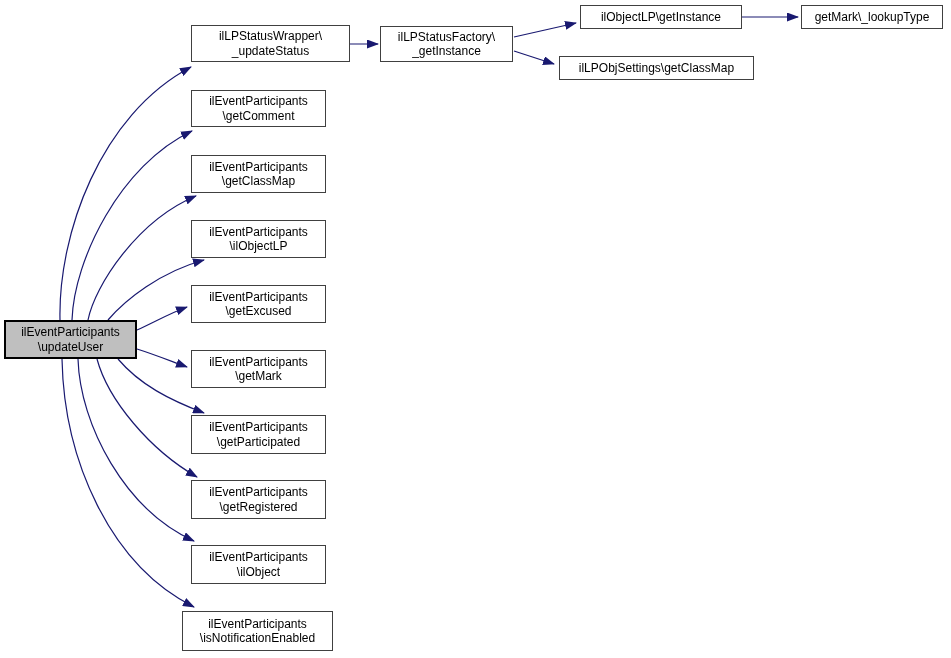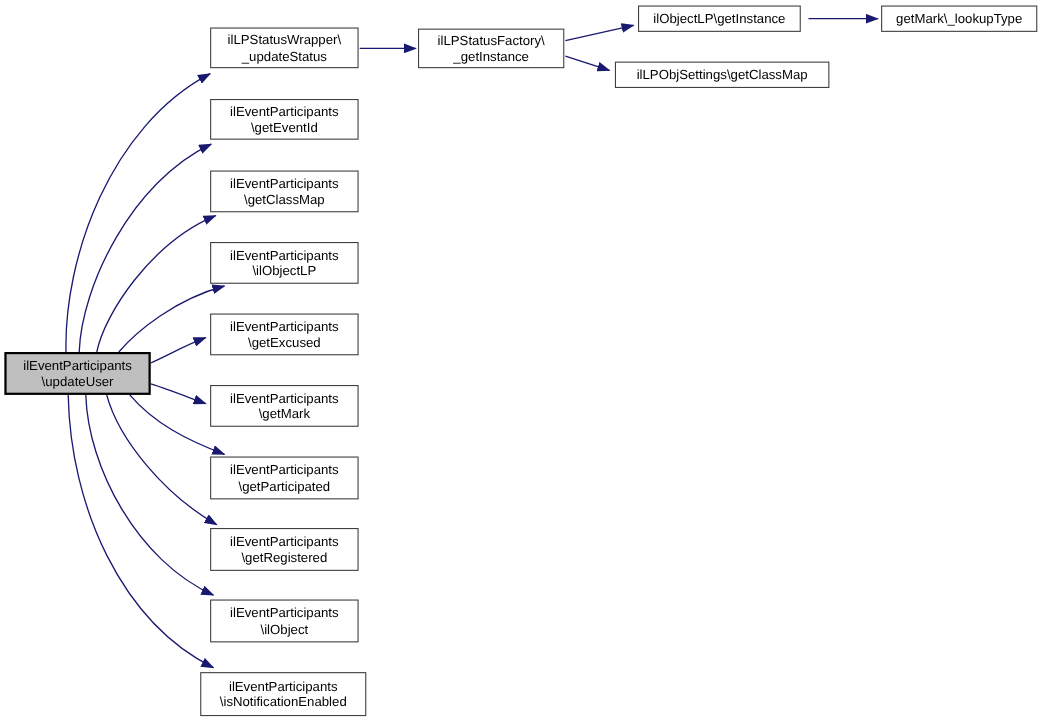--- a/index.html
+++ b/index.html
@@ -69,28 +69,28 @@
     <path class="edge" marker-end="url(#ah)" d="M514,37 L576,23"></path>
     <path class="edge" marker-end="url(#ah)" d="M514,51 L554,64"></path>
     <path class="edge" marker-end="url(#ah)" d="M735,17 L798,17"></path>
   </svg>
 
   <div class="node selected" style="left:4px; top:320px; width:133px; height:39px;">
     <span>ilEventParticipants</span>
     <span>\updateUser</span>
   </div>
 
-  <div class="node" style="left:191px; top:25px; width:135px; height:37px;">
+  <div class="node" style="left:191px; top:25px; width:159px; height:37px;">
     <span>ilLPStatusWrapper\</span>
     <span>_updateStatus</span>
   </div>
 
   <div class="node" style="left:191px; top:90px; width:135px; height:37px;">
     <span>ilEventParticipants</span>
-    <span>\getEventId</span>
+    <span>\getComment</span>
   </div>
 
   <div class="node" style="left:191px; top:155px; width:135px; height:38px;">
     <span>ilEventParticipants</span>
     <span>\getClassMap</span>
   </div>
 
   <div class="node" style="left:191px; top:220px; width:135px; height:38px;">
     <span>ilEventParticipants</span>
     <span>\ilObjectLP</span>
@@ -124,21 +124,21 @@
   <div class="node" style="left:182px; top:611px; width:151px; height:40px;">
     <span>ilEventParticipants</span>
     <span>\isNotificationEnabled</span>
   </div>
 
   <div class="node" style="left:380px; top:26px; width:133px; height:36px;align-items:center;">
     <span>ilLPStatusFactory\</span>
     <span>_getInstance</span>
   </div>
 
-  <div class="node" style="left:580px; top:5px; width:148px; height:24px;">
+  <div class="node" style="left:580px; top:5px; width:162px; height:24px;">
     <span>ilObjectLP\getInstance</span>
   </div>
 
   <div class="node" style="left:559px; top:56px; width:195px; height:24px;">
     <span>ilLPObjSettings\getClassMap</span>
   </div>
 
   <div class="node" style="left:801px; top:5px; width:142px; height:24px;">
     <span>getMark\_lookupType</span>
   </div>

